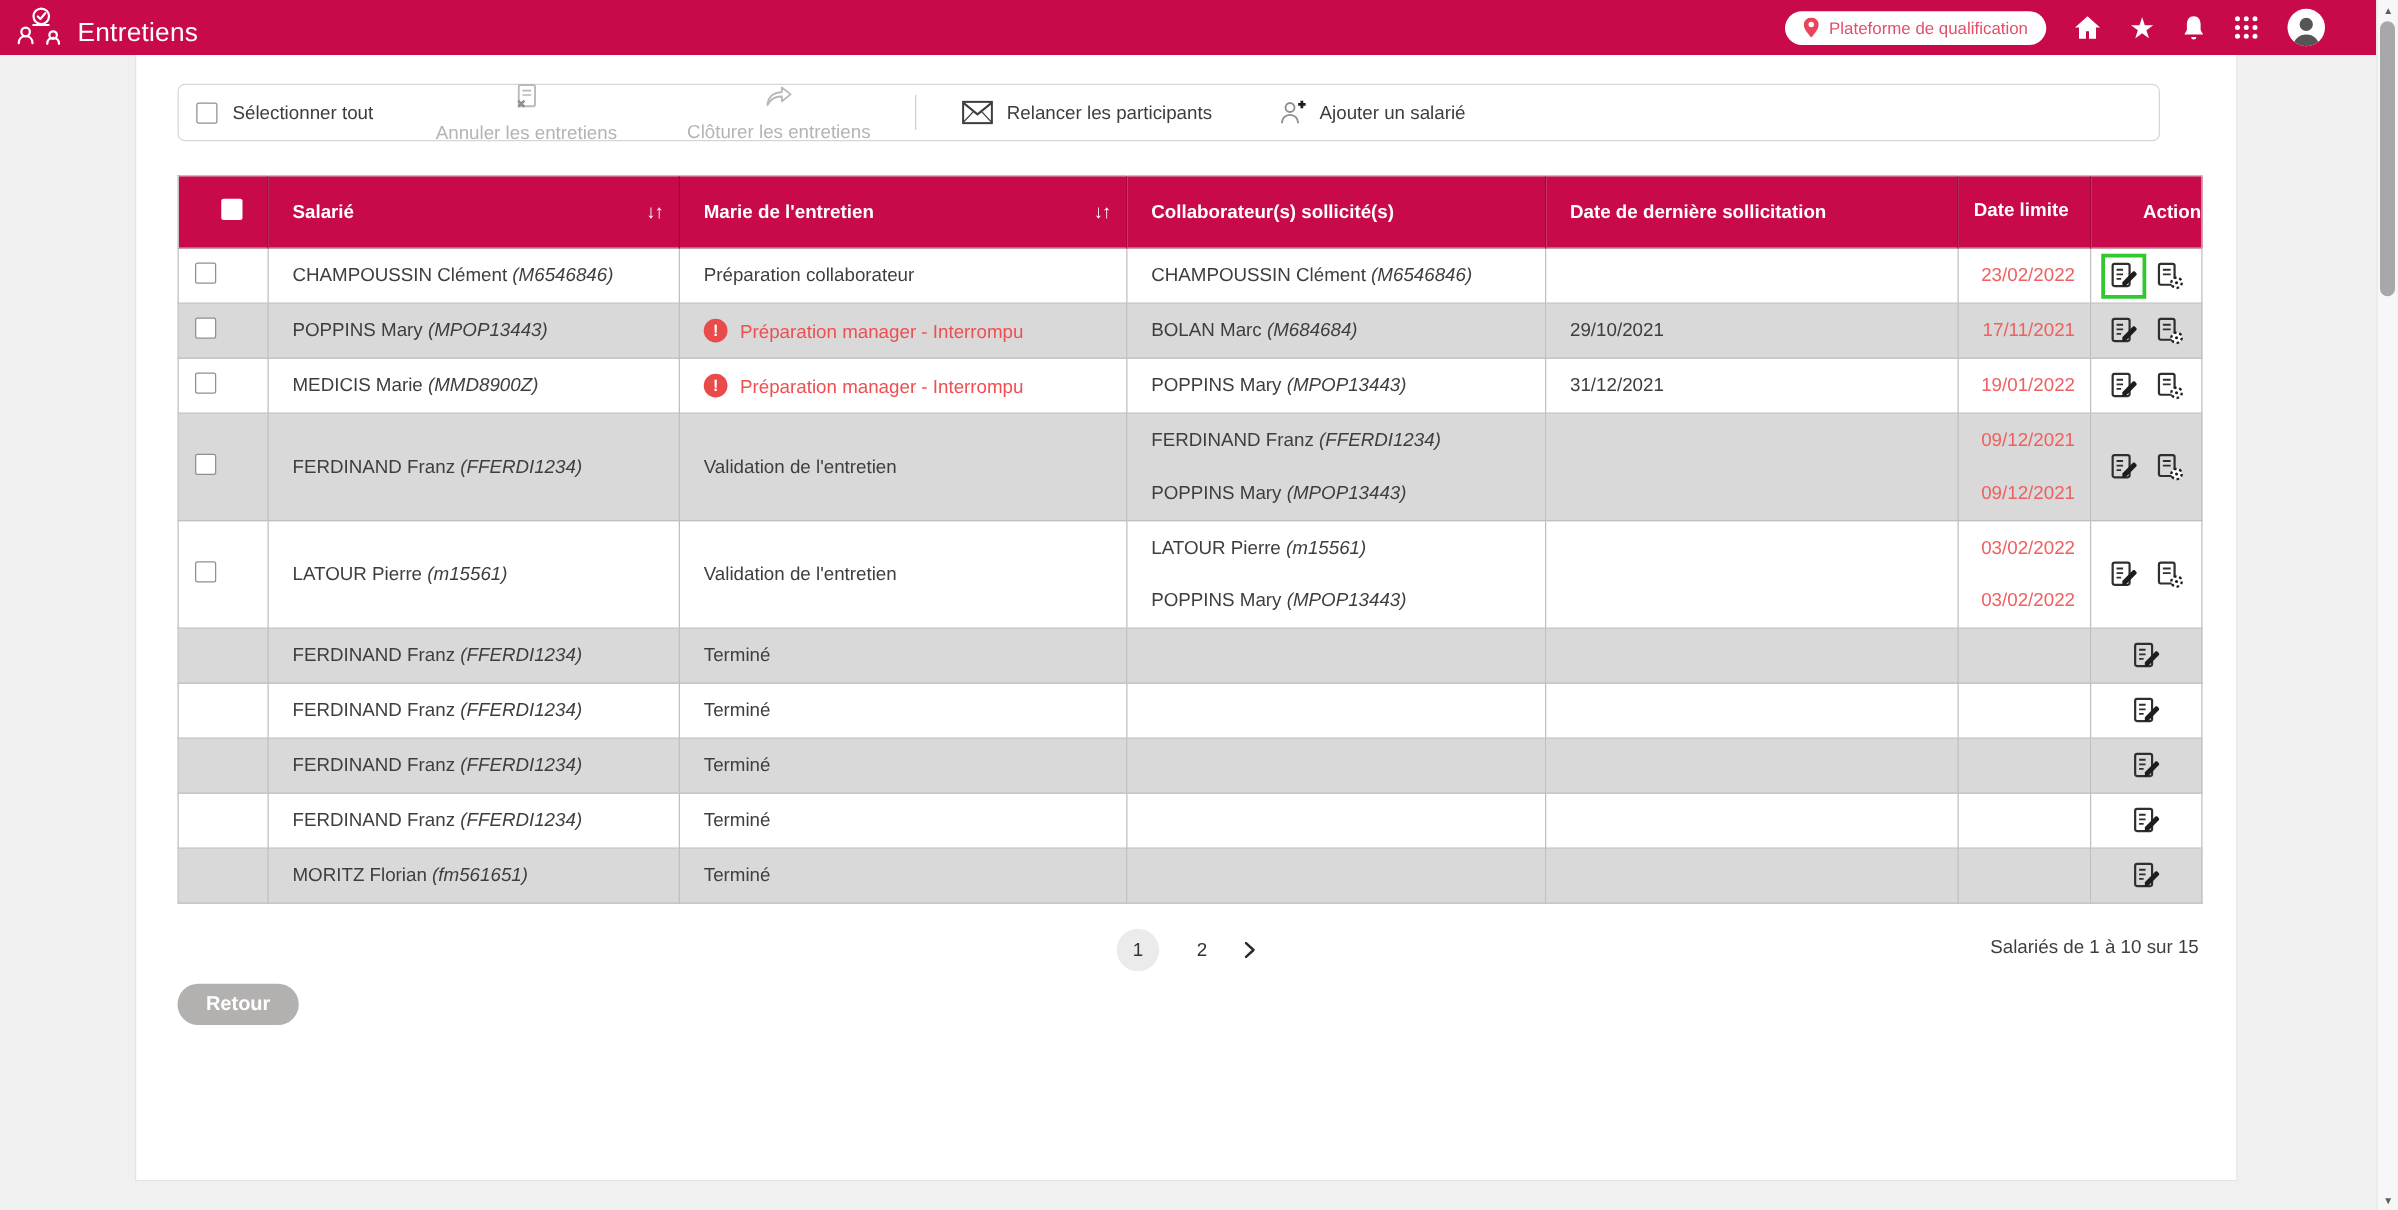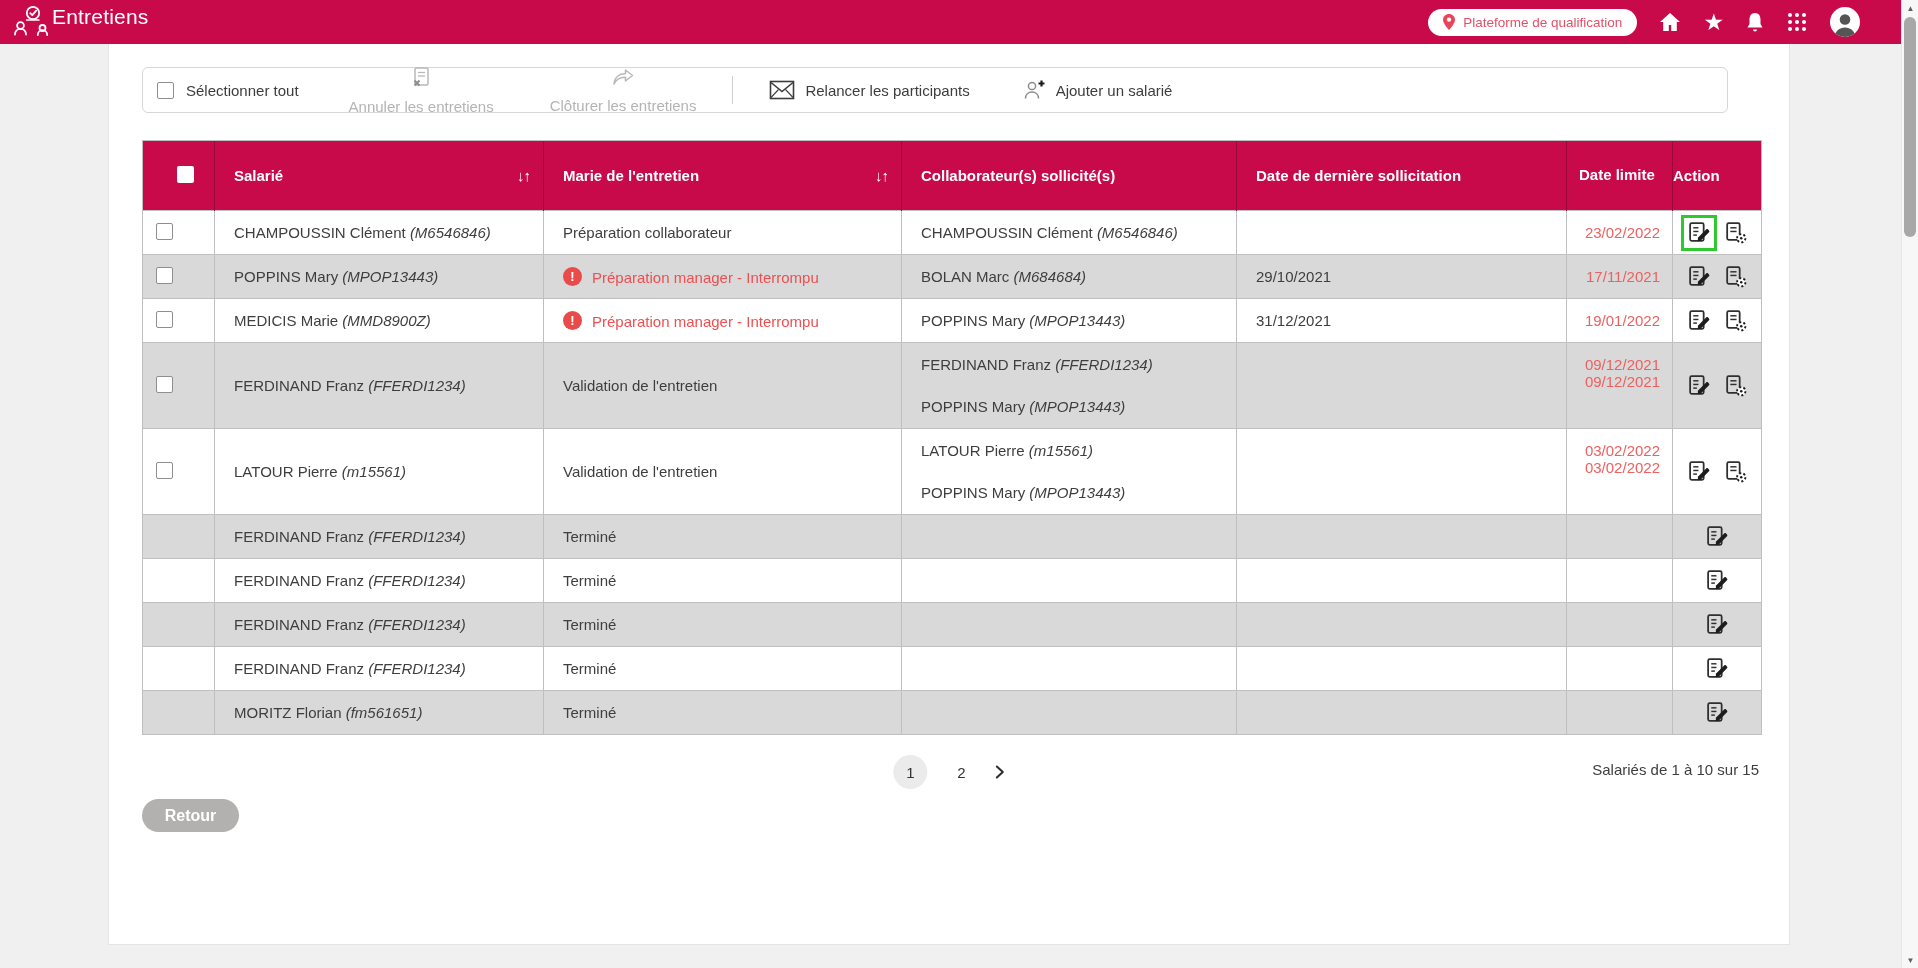--- a/index.html
+++ b/index.html
@@ -10,21 +10,21 @@
     font-family:"Liberation Sans","DejaVu Sans",sans-serif;
     color:#3e3e3e;
   }
 
   
   .topbar {
     position:absolute; left:0; top:0; width:1901px; height:44px;
     background:#c8094a; display:flex; align-items:center; justify-content:space-between;
     padding:0 40px 0 12px;
   }
-  .brand { display:flex; align-items:flex-start; }
+  .brand { display:flex; align-items:flex-end; gap:10px; }
   .app-title { color:#fff; font-size:21px; letter-spacing:.2px; }
   .topbar-right { display:flex; align-items:center; gap:21px; }
   .env-badge {
     display:flex; align-items:center; gap:8px; background:#fff; border:none;
     height:27px; border-radius:14px; padding:0 15px; cursor:pointer;
     color:#e25068; font-size:13.5px; font-family:inherit;
   }
   .tb-icon { background:none; border:none; padding:0; cursor:pointer; display:flex; align-items:center; }
   .star-glyph { color:#fff; font-size:23px; line-height:1; }
 
@@ -79,47 +79,47 @@
   .tb-item { display:flex; align-items:center; gap:10px; cursor:pointer; color:#3d3d3d; background:none; border:none; font-family:inherit; font-size:15px; }
   .tb-item.disabled { color:#b4b4b4; cursor:default; }
   .ml44 { margin-left:44px;flex-direction:column; } .ml40 { margin-left:40px; } .ml30 { margin-left:30px; }
   .v-divider { width:1px; height:28px; background:#cfcfcf; margin-left:30px; }
 
   
   table.emp-table {
     margin:27px 0 0 33px; width:1619px; border-collapse:collapse; table-layout:fixed;
     font-size:15px; border:1px solid #bfbfbf;
   }
-  thead tr { height:70px;padding-left:47px; }
+  thead tr { height:58px;padding-left:47px; }
   thead th { background:#c8094a; color:#fff; font-weight:bold; padding:0; border-right:1px solid rgba(0,0,0,0.22); }
   thead th:last-child { border-right:none; }
   .th-flex { display:flex; align-items:center; justify-content:space-between; padding:0 13px 0 19px; }
   .th-left { text-align:left; padding-left:19px; }
   .th-dl { text-align:left; padding-left:12px; padding-right:14px; line-height:1.25; }
-  .th-action { text-align:left; }
+  .th-action { text-align:right; }
   .sort { font-size:15px; font-weight:600; letter-spacing:-1px; cursor:pointer; }
   .hdr-check { border:none; margin-left:13px; cursor:pointer; }
 
   tbody td { border:1px solid #bfbfbf; padding:0; vertical-align:middle; }
   tbody tr:nth-child(even) { background:#d9d9d9; }
   tr.row-single { height:44px; }
   tr.row-double { height:85px; }
   .col-check-pad { padding-left:13px; }
   .cell-pad { padding-left:19px; }
   .matricule { font-style:italic; }
   .status-wrap { display:flex; align-items:flex-end; gap:10px; padding-left:19px; }
   .status-alert { color:#ee4f51; }
   .alert-dot {
     width:19px; height:19px; border-radius:50%; background:#e94b4b; color:#fff;
     display:inline-flex; align-items:center; justify-content:center;
     font-size:13px; font-weight:bold; flex:none;
   }
   .stack { display:flex; flex-direction:column; justify-content:space-between; height:85px; padding:13px 0; }
   .dl-cell { text-align:right; padding-right:12px; color:#ef6060; }
-  .dl-stack { display:flex; flex-direction:column; justify-content:flex-start; height:85px; padding:13px 12px 13px 0; text-align:right; color:#ef6060; }
+  .dl-stack { display:flex; flex-direction:column; justify-content:space-between; height:85px; padding:13px 12px 13px 0; text-align:right; color:#ef6060; }
   .actions { display:flex; justify-content:center; align-items:center; gap:6px; }
   .action-btn { width:30px; height:30px; background:none; border:none; padding:0; cursor:pointer;
     display:flex; align-items:center; justify-content:center; }
   .action-btn.highlighted { outline:3px solid #2fc82f; outline-offset:0px; }
 
   
   .pagination-bar { position:relative; margin-top:20px; height:38px; }
   .pages { position:absolute; left:50%; top:0; transform:translateX(-50%);
     display:flex; align-items:center; gap:24px; }
   .page-btn { background:none; border:none; font-family:inherit; font-size:15px; color:#333; cursor:pointer; }

